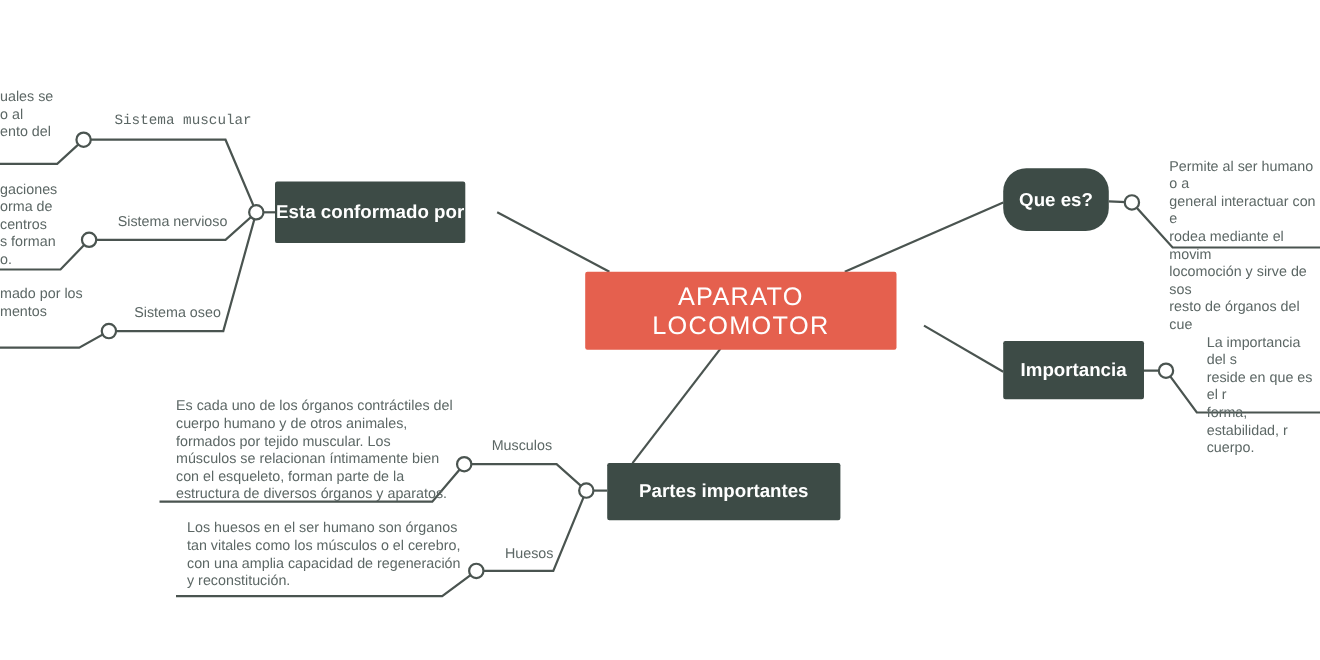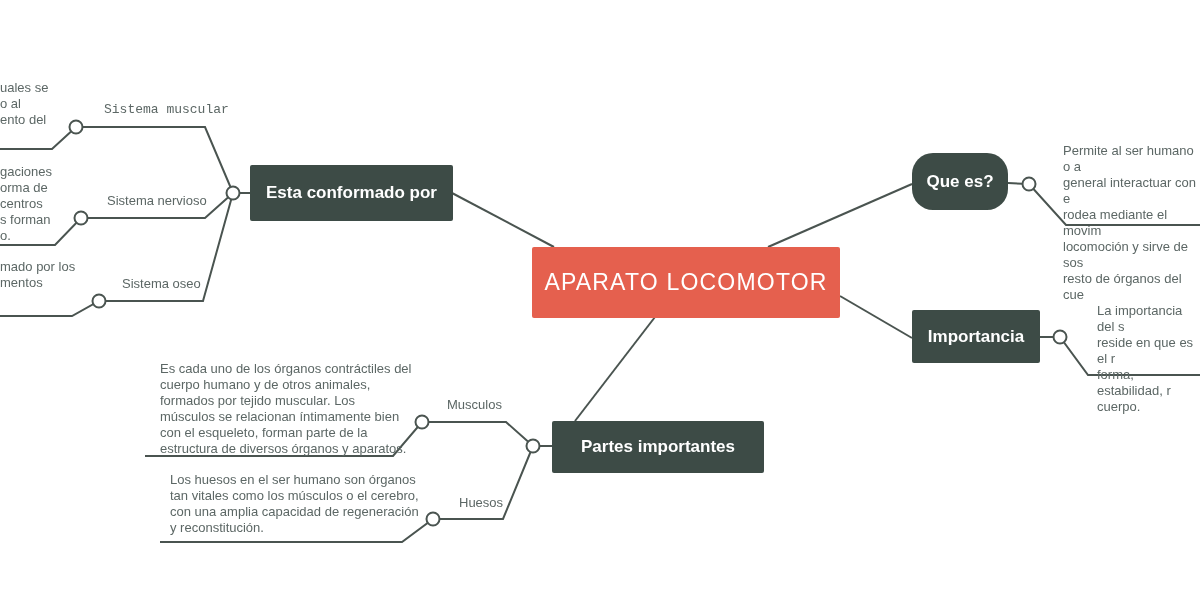--- a/index.html
+++ b/index.html
@@ -53,23 +53,23 @@
   <circle cx="76" cy="127" r="6.5"></circle>
   <circle cx="81" cy="218" r="6.5"></circle>
   <circle cx="99" cy="301" r="6.5"></circle>
   <circle cx="1029" cy="184" r="6.5"></circle>
   <circle cx="1060" cy="337" r="6.5"></circle>
   <circle cx="533" cy="446" r="6.5"></circle>
   <circle cx="422" cy="422" r="6.5"></circle>
   <circle cx="433" cy="519" r="6.5"></circle>
 </svg>
 
-<div class="node central" style="left:532px;top:247px;width:308px;height:71px;">APARATO LOCOMOTOR</div>
+<div class="node central" style="left:532px;top:247px;width:283px;height:71px;">APARATO LOCOMOTOR</div>
 
-<div class="node" style="left:250px;top:165px;width:203px;height:56px;">Esta conformado por</div>
+<div class="node" style="left:250px;top:165px;width:173px;height:56px;">Esta conformado por</div>
 
 <div class="node" style="left:912px;top:153px;width:96px;height:57px;border-radius:21px;">Que es?</div>
 
 <div class="node" style="left:912px;top:310px;width:128px;height:53px;">Importancia</div>
 
 <div class="node" style="left:552px;top:421px;width:212px;height:52px;">Partes importantes</div>
 
 <div class="twig-label" style="left:104px;top:102px;font-family:Liberation Mono, monospace;">Sistema muscular</div>
 <div class="twig-label" style="left:107px;top:193px;">Sistema nervioso</div>
 <div class="twig-label" style="left:122px;top:276px;">Sistema oseo</div>

